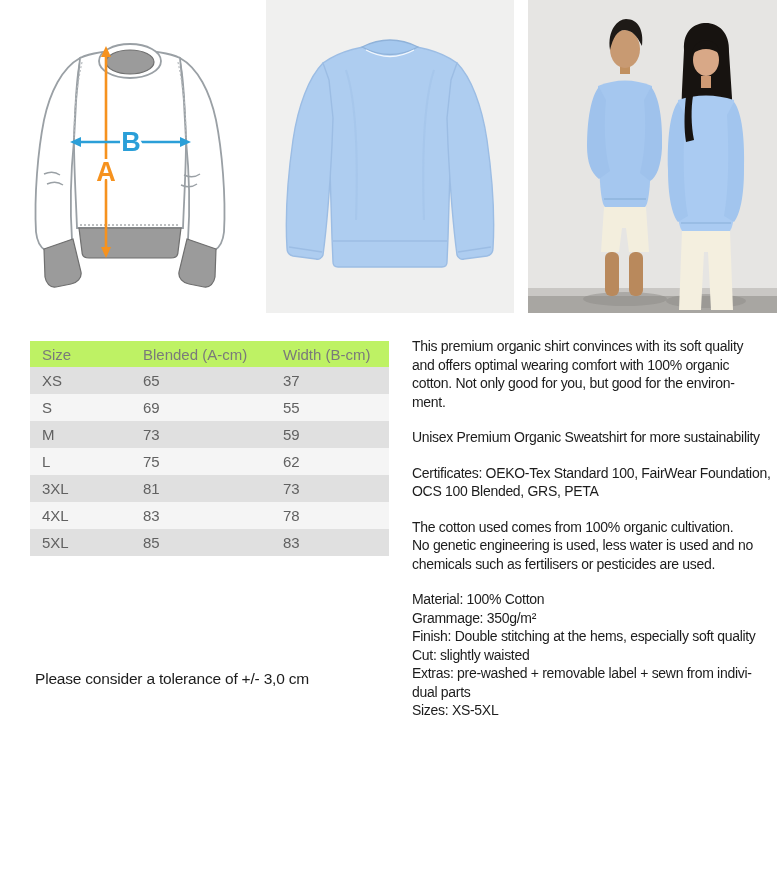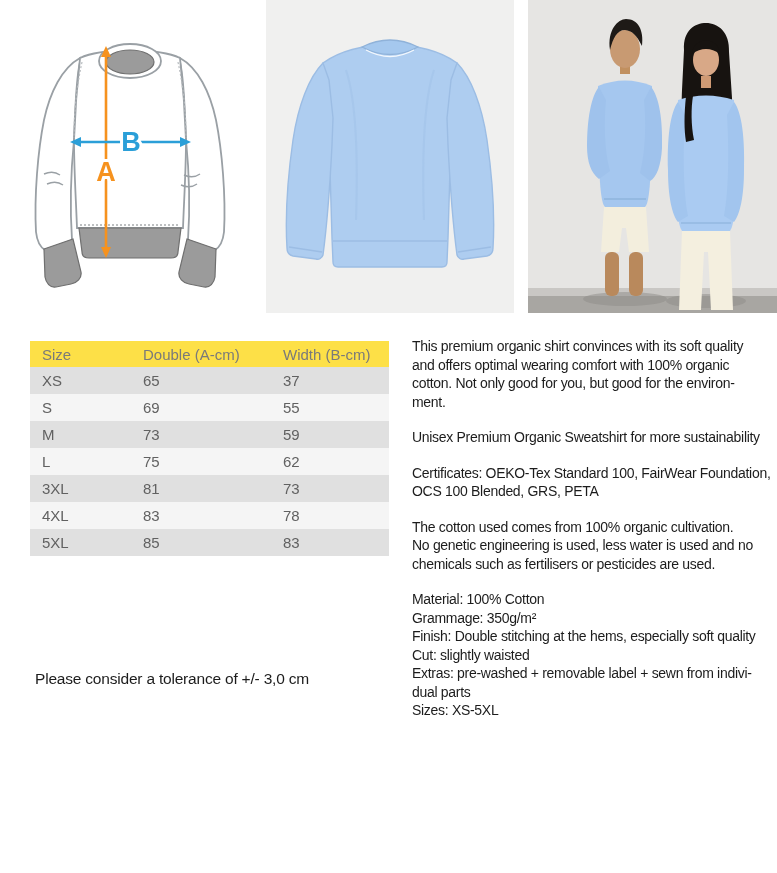--- a/index.html
+++ b/index.html
@@ -26,21 +26,21 @@
   .label-a { fill:#f6921e; }
   .label-b { fill:#2b9fd8; }
 
   
   .size-table-wrap { position:absolute; left:30px; top:341px; width:359px; }
   table.size-table { width:359px; border-collapse:collapse; table-layout:fixed; }
   table.size-table th, table.size-table td {
     font-size:15px; font-weight:normal; text-align:left; padding:0;
     white-space:nowrap; overflow:hidden;
   }
-  table.size-table th { height:26px; background:#fde047; color:#7a7a7a; }
+  table.size-table th { height:26px; background:#bef264; color:#7a7a7a; }
   table.size-table td { height:27px; color:#616161; }
   table.size-table th:nth-child(1), table.size-table td:nth-child(1) { width:113px; padding-left:12px; }
   table.size-table th:nth-child(2), table.size-table td:nth-child(2) { width:140px; }
   table.size-table th:nth-child(3), table.size-table td:nth-child(3) { width:106px; }
   table.size-table tbody tr:nth-child(odd)  { background:#e0e0e0; }
   table.size-table tbody tr:nth-child(even) { background:#f5f5f5; }
 
   .tolerance-note {
     position:absolute; left:35px; top:654px;
     font-size:15.5px; color:#1c1c1c; letter-spacing:-0.2px;
@@ -158,21 +158,21 @@
         <path d="M154,231 L202,231 L205,310 L183,310 L180,252 L176,252 L173,310 L151,310 Z" fill="#f4efdf"></path>
       </g>
     </svg>
   </div>
 
   <div class="size-table-wrap">
     <table class="size-table">
       <thead>
         <tr>
           <th>Size</th>
-          <th>Double (A-cm)</th>
+          <th>Blended (A-cm)</th>
           <th>Width (B-cm)</th>
         </tr>
       </thead>
       <tbody>
           <tr>
             <td>XS</td>
             <td>65</td>
             <td>37</td>
           </tr>
           <tr>

